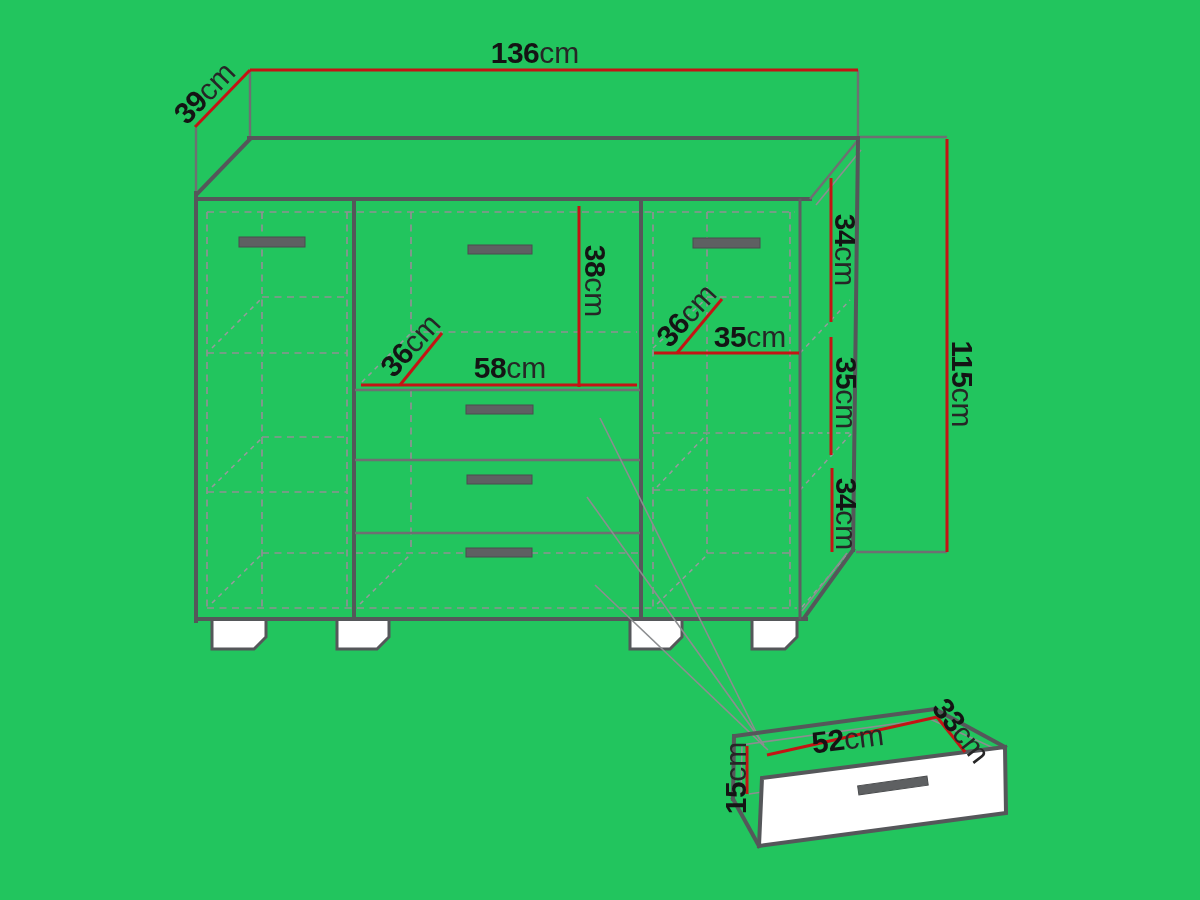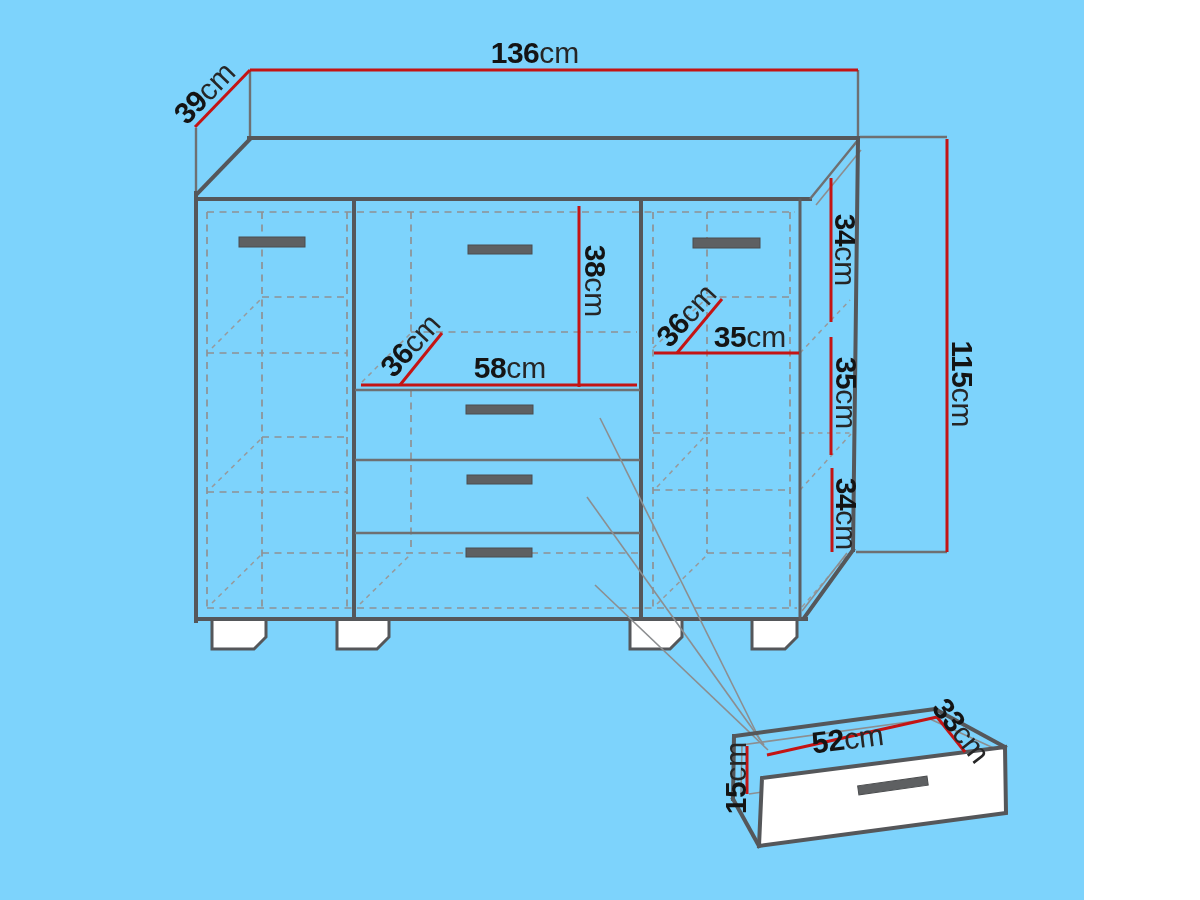--- a/index.html
+++ b/index.html
@@ -1,19 +1,19 @@
 <!DOCTYPE html>
 <html><head>
 <meta charset="utf-8">
 <style>
   html,body{margin:0;padding:0;background:#ffffff;}
   .canvas{
     position:relative;
-    width:1084px;height:900px;
-    background:#7dd3fc;
+    width:1200px;height:900px;
+    background:#22c55e;
     font-family:"Liberation Sans", sans-serif;
     overflow:hidden;
   }
   svg{display:block;}
   
   .s4{stroke:#55575a;stroke-width:4;fill:none;stroke-linecap:square;}
   .s3{stroke:#5d5f62;stroke-width:3;fill:none;stroke-linecap:square;}
   .s2{stroke:#6e7072;stroke-width:2.4;fill:none;stroke-linecap:butt;}
   .s1{stroke:#8c8e90;stroke-width:1.6;fill:none;}
   .dash{stroke:#8f9193;stroke-width:1.7;stroke-dasharray:7 5.5;fill:none;}

